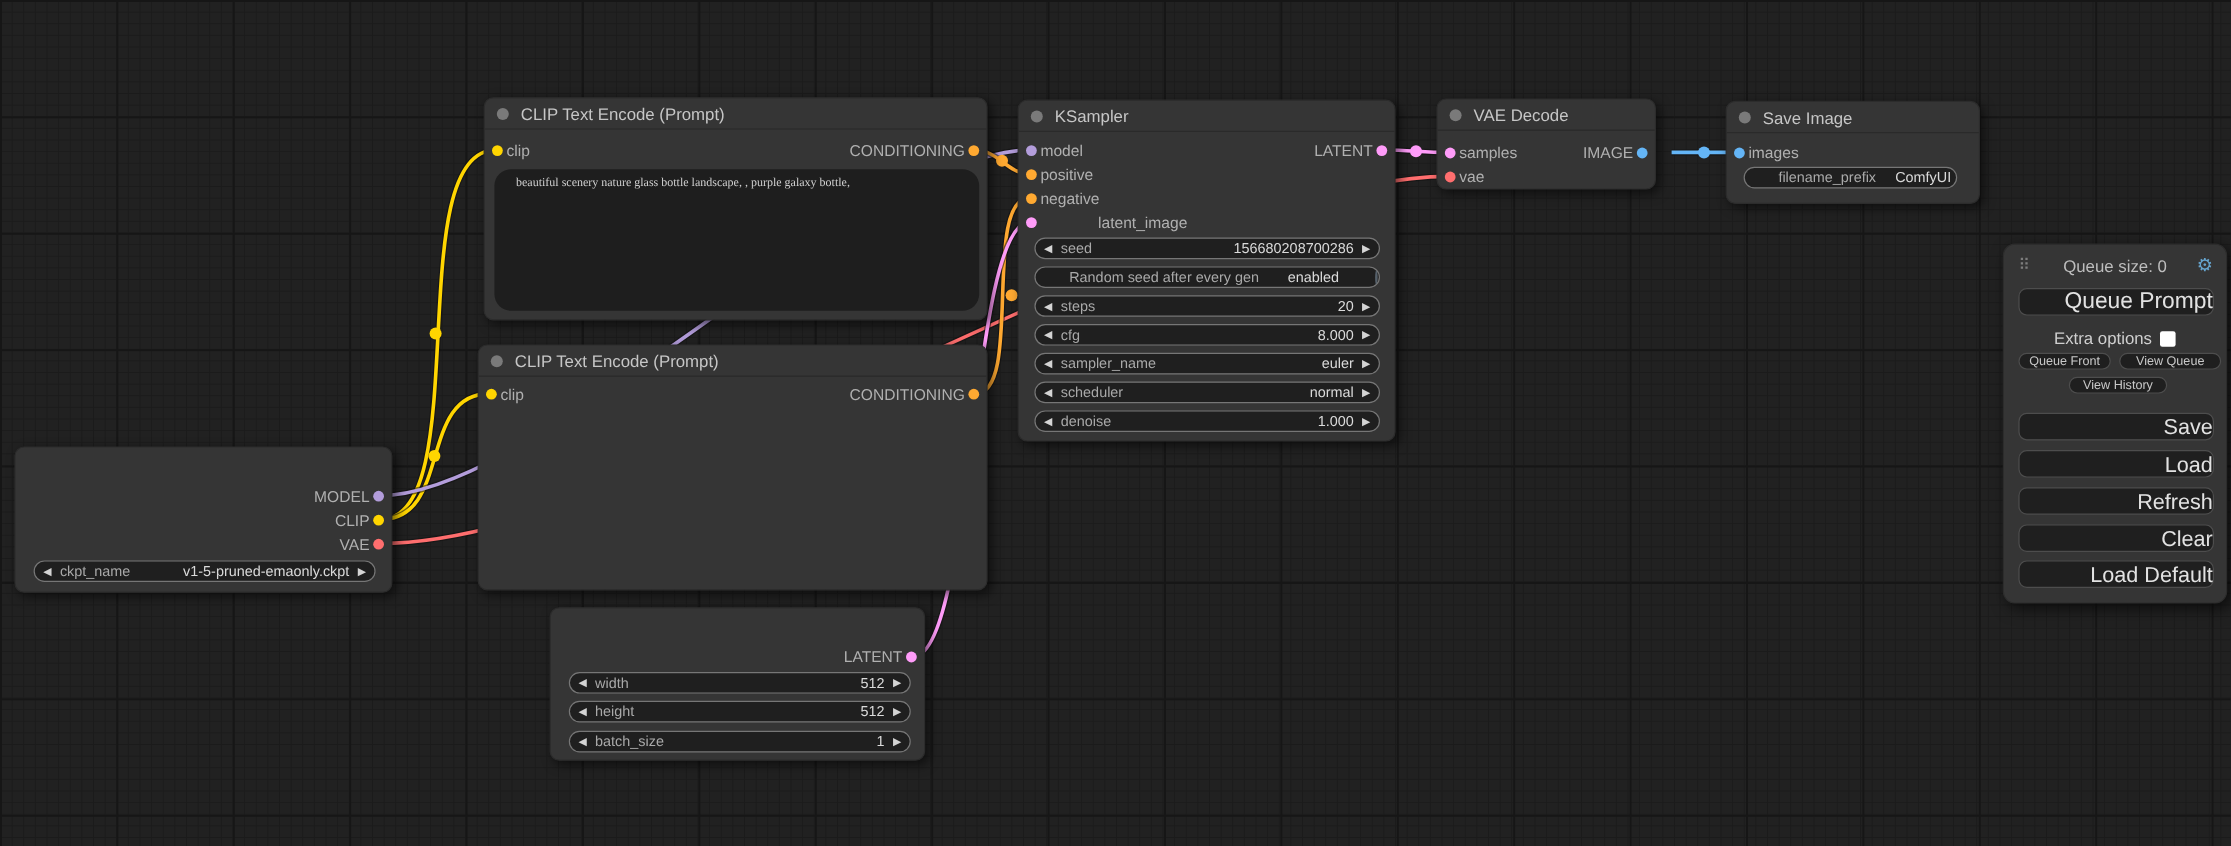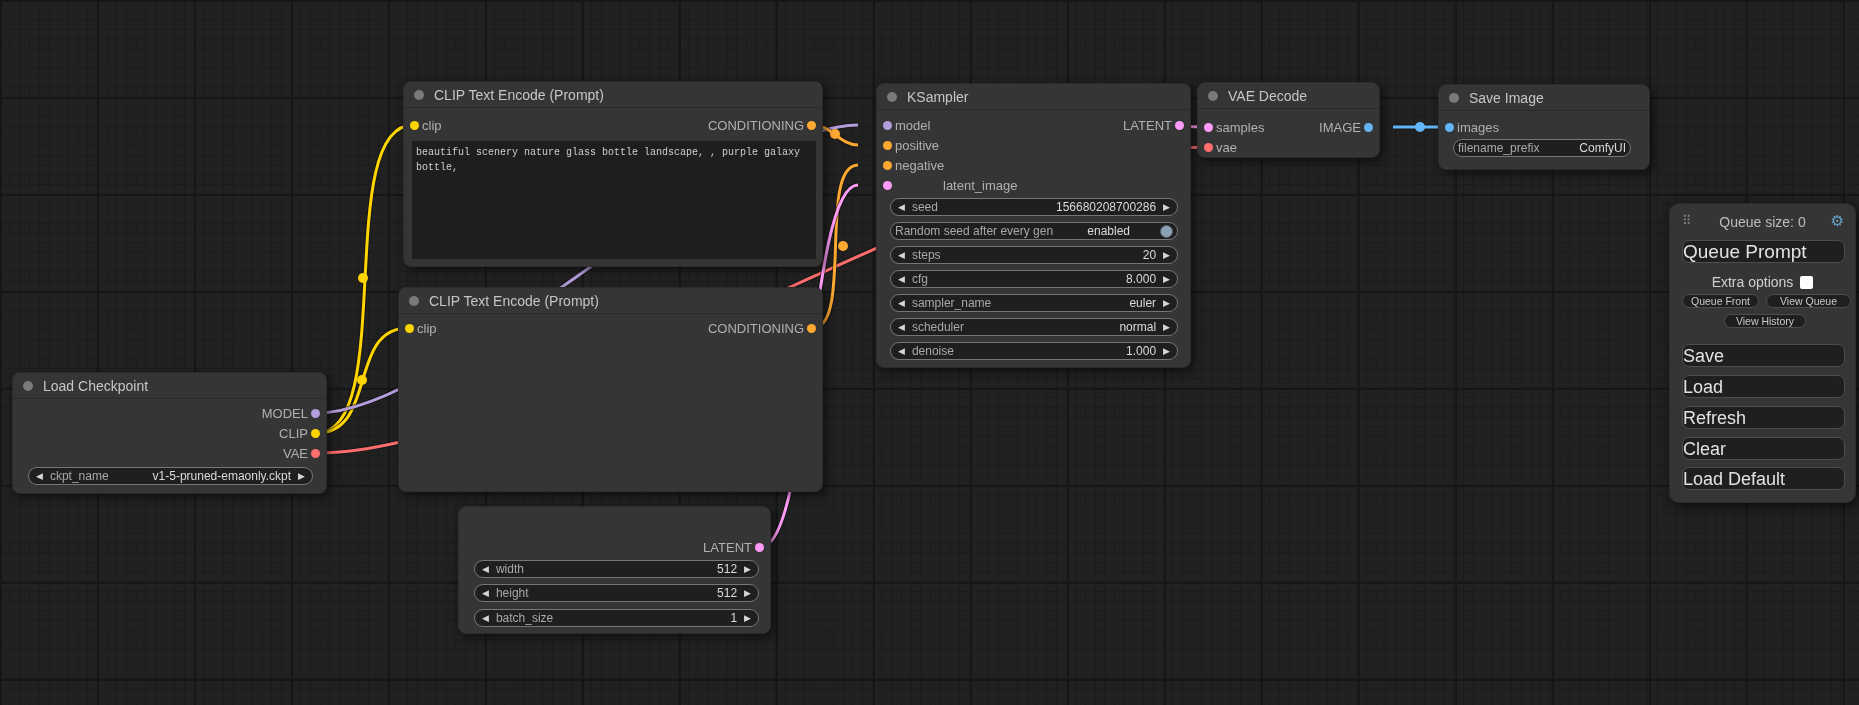--- a/index.html
+++ b/index.html
@@ -41,43 +41,43 @@
 
   .widget {
     position:absolute; height:18px; background:#1f1f1f;
     border:1px solid #767676; border-radius:10px;
     display:flex; align-items:center; font-size:12px; color:#a9a9a9;
     overflow:hidden; white-space:nowrap;
   }
   .widget .arrow { color:#d4d4d4; font-size:9px; padding:0 7px; line-height:16px; }
   .widget .wlabel { color:#a9a9a9; }
   .widget .wvalue { flex:1; text-align:right; color:#dadada; }
-  .widget.no-arrows { padding-left:4px; padding-right:4px; }
+  .widget.no-arrows { padding-left:28px; padding-right:4px; }
   .toggle-dot { width:13px; height:13px; border-radius:50%; margin-left:6px; border:1px solid #55606a; }
 
   .prompt {
-    position:absolute; background:#1e1e1e; border-radius:0;
-    font-family:Liberation Mono, monospace; font-size:10px; line-height:15px;
-    color:#cfcfcf; padding:4px 4px; white-space:pre-wrap; word-break:normal;
+    position:absolute; background:#1e1e1e; border-radius:14px;
+    font-family:Liberation Serif, serif; font-size:10px; line-height:15px;
+    color:#cfcfcf; padding:4px 18px; white-space:pre-wrap; word-break:normal;
     overflow:hidden;
   }
 
   .menu {
     position:absolute; left:1669px; top:203px; width:187px; height:300px;
     background:#353535; border-radius:10px; z-index:4;
     box-shadow:4px 4px 12px rgba(0,0,0,.6); border:1px solid #2c2c2c;
   }
   .menu-header { position:absolute; left:0; top:10px; width:100%; text-align:center;
     color:#bdbdbd; font-size:14px; }
   .drag-handle { position:absolute; left:12px; top:9px; color:#7d7d7d; font-size:13px; }
   .gear { position:absolute; right:11px; top:8px; font-size:15px; }
   .btn-big {
     position:absolute; left:12px; width:163px; height:23px;
     background:#1f1f1f; border:1px solid #4d4d4d; border-radius:7px;
-    color:#e2e2e2; font-size:18px; line-height:20px; text-align:left;
+    color:#e2e2e2; font-size:18px; line-height:20px; text-align:right;
     font-family:"Liberation Sans", sans-serif; padding:0;
   }
   .btn-qp { font-size:19px; }
   .extra-row { position:absolute; left:0; top:70px; width:100%; display:flex;
     justify-content:center; align-items:center; color:#cfcfcf; font-size:14px; }
   .checkbox { width:13px; height:13px; background:#ffffff; border-radius:2px; margin-left:7px; }
   .btn-small {
     position:absolute; height:14px; background:#1f1f1f; border:1px solid #4d4d4d;
     border-radius:8px; color:#c9c9c9; font-size:10.5px; line-height:11px;
     text-align:center; padding:0; font-family:"Liberation Sans", sans-serif;
@@ -117,24 +117,20 @@
 
   <circle cx="363" cy="278" r="5" fill="#FFD500"></circle>
   <circle cx="362" cy="380" r="5" fill="#FFD500"></circle>
   <circle cx="835" cy="134" r="5" fill="#FFA931"></circle>
   <circle cx="843" cy="246" r="5" fill="#FFA931"></circle>
   <circle cx="1180" cy="126" r="5" fill="#FF9CF9"></circle>
   <circle cx="1420" cy="127" r="5" fill="#64B5F6"></circle>
 </svg>
 
 <div class="node" style="left:12px; top:372px; width:315px; height:122px;">
-  <div class="node-title">
-    <span class="title-dot"></span>
-    <span>Load Checkpoint</span>
-  </div>
   <div class="slot slot-out" style="top:32px;">MODEL</div>
   <span class="port port-out" style="top: 36px; background-color: rgb(179, 157, 219);"></span>
   <div class="slot slot-out" style="top:52px;">CLIP</div>
   <span class="port port-out" style="top: 56px; background-color: rgb(255, 213, 0);"></span>
   <div class="slot slot-out" style="top:72px;">VAE</div>
   <span class="port port-out" style="top: 76px; background-color: rgb(255, 110, 110);"></span>
   <div class="widget" style="left:15px; top:94px; width:285px;">
     <span class="arrow">◀</span>
     <span class="wlabel">ckpt_name</span>
     <span class="wvalue">v1-5-pruned-emaonly.ckpt</span>
@@ -181,21 +177,21 @@
     <span class="arrow">▶</span>
   </div>
   <div class="widget" style="left:15px; top:102px; width:285px;">
     <span class="arrow">◀</span>
     <span class="wlabel">batch_size</span>
     <span class="wvalue">1</span>
     <span class="arrow">▶</span>
   </div>
 </div>
 
-<div class="node" style="left:876px; top:83px; width:315px; height:285px;">
+<div class="node" style="left:848px; top:83px; width:315px; height:285px;">
   <div class="node-title">
     <span class="title-dot"></span>
     <span>KSampler</span>
   </div>
   <div class="slot slot-in" style="top:33px;">model</div>
   <span class="port port-in" style="top: 37px; background-color: rgb(179, 157, 219);"></span>
   <div class="slot slot-in" style="top:53px;">positive</div>
   <span class="port port-in" style="top: 57px; background-color: rgb(255, 169, 49);"></span>
   <div class="slot slot-in" style="top:73px;">negative</div>
   <span class="port port-in" style="top: 77px; background-color: rgb(255, 169, 49);"></span>

